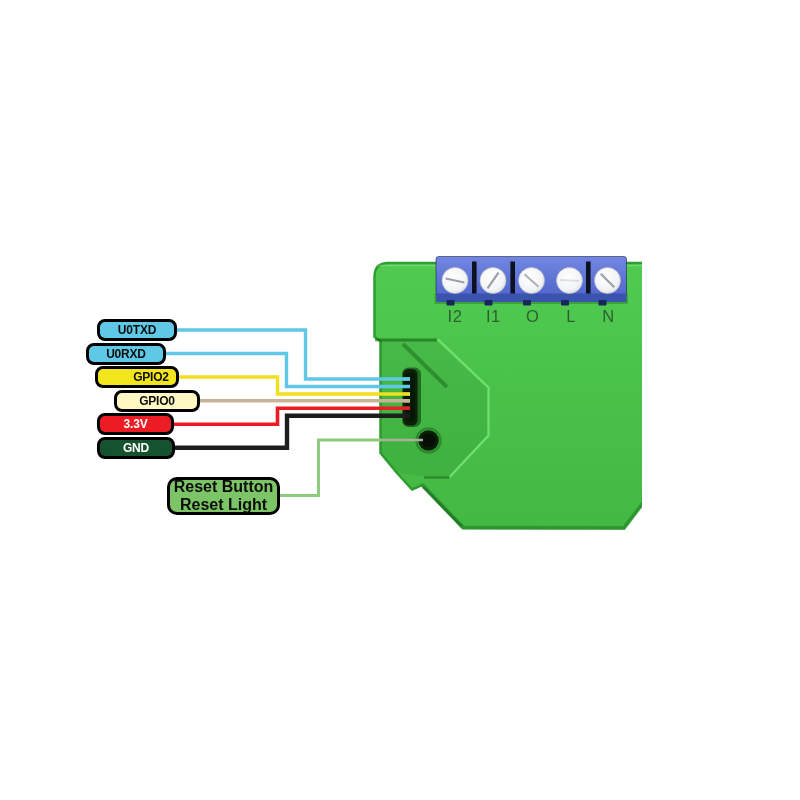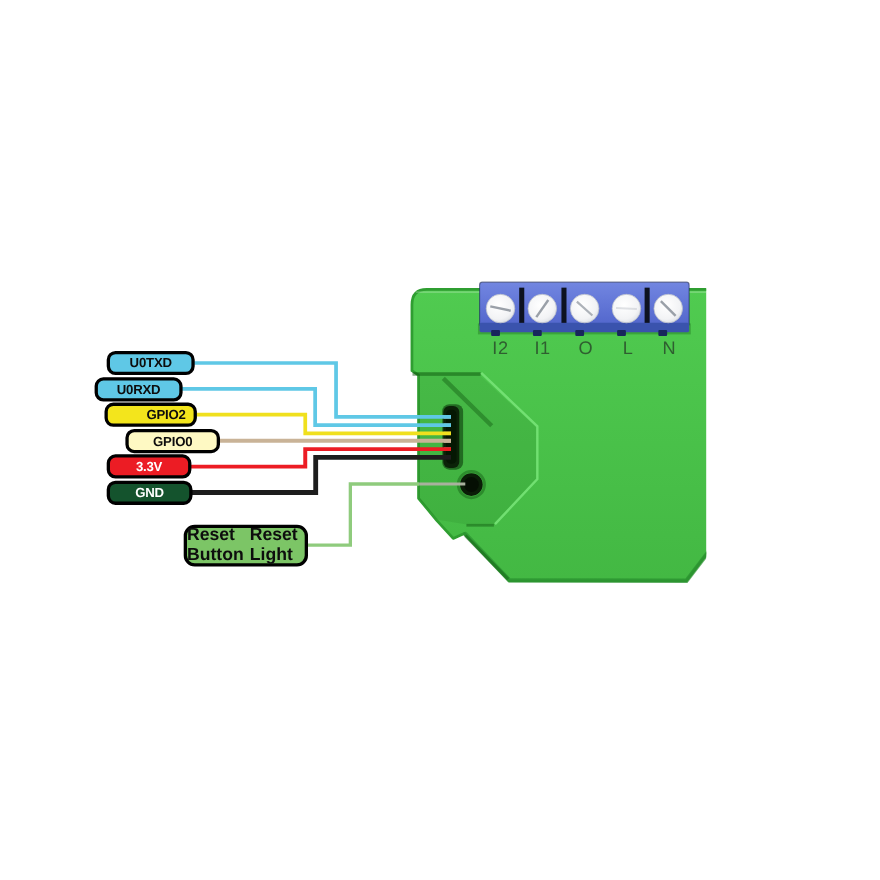--- a/index.html
+++ b/index.html
@@ -20,21 +20,21 @@
   .lbl-u0rxd { left:86px;  top:342.5px; width:80px; height:22px; background:#5fc8e6; }
   .lbl-gpio2 { left:95px;  top:366px; width:84px; height:22px; background:#f3e51c;padding-left:28px; }
   .lbl-gpio0 { left:94px;  top:389.5px; width:86px; height:22px; background:#fef9c3;margin-left:20px; }
   .lbl-33v   { left:97px;  top:413px; width:77px; height:22px; background:#ec1c24; color:#ffffff; }
   .lbl-gnd   { left:97px;  top:436.5px; width:78px; height:22px; background:#14532d; color:#ffffff; }
 
   .reset-label {
     position:absolute; left:167px; top:476.5px; width:113px; height:38px;
     box-sizing:border-box; border:3px solid #000; border-radius:10px;
     background:#7cc566; color:#0d0d0d;
-    display:flex; flex-direction:row; align-items:center; justify-content:center;
+    display:flex; flex-direction:column; align-items:center; justify-content:center;
     font-weight:bold; font-size:16px; line-height:1.08; z-index:2;
   }
 
   .term {
     font-family:"Liberation Sans", sans-serif; font-size:16.5px;
     fill:#2f5f30; letter-spacing:0.5px;
   }
 </style>
 </head>
 <body>

